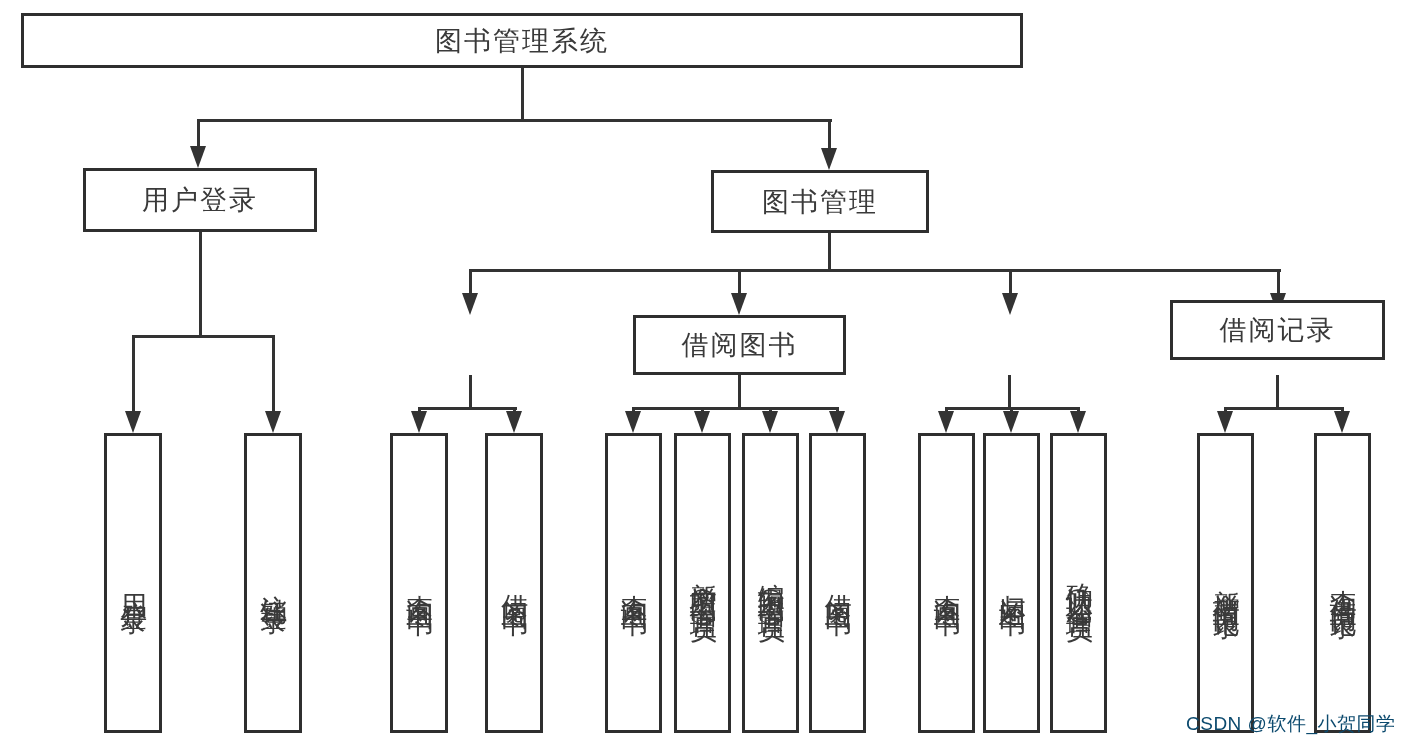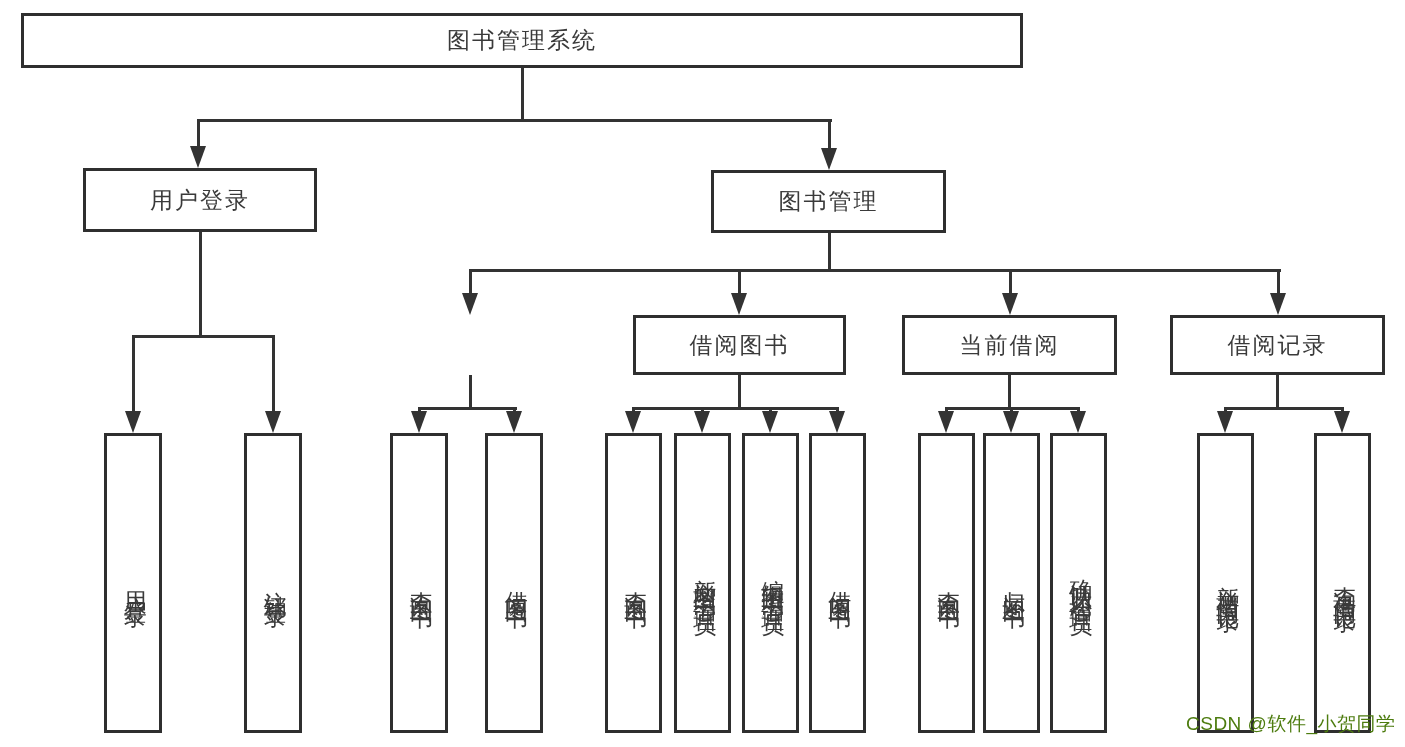--- a/index.html
+++ b/index.html
@@ -4,36 +4,36 @@
 <style>
   html,body { margin:0; padding:0; background:#ffffff; }
   .stage {
     position:relative; width:1405px; height:747px; background:#ffffff;
     font-family:"Liberation Sans","DejaVu Sans",sans-serif; overflow:hidden;
   }
   .box {
     position:absolute; box-sizing:border-box;
     border:3px solid #2f2f2f; background:#ffffff;
     display:flex; align-items:center; justify-content:center;
-    color:#3a3a3a; font-size:23px; letter-spacing:2px;font-family:Liberation Mono, monospace;
+    color:#3a3a3a; font-size:27px; letter-spacing:2px;
   }
   .box.v span {
     writing-mode:vertical-rl; text-orientation:mixed;
     letter-spacing:5px; line-height:1.1; display:block;
   }
   .hline { position:absolute; height:3px; background:#333333; }
   .vline { position:absolute; width:3px;  background:#333333; }
   .arr {
     position:absolute; width:0; height:0;
     border-left:8px solid transparent; border-right:8px solid transparent;
     border-top:22px solid #333333;
   }
   .watermark {
     position:absolute; left:1186px; top:711px;
-    color:#4d7c0f; font-size:19px; letter-spacing:0.5px; white-space:nowrap;
+    color:#0c4a6e; font-size:19px; letter-spacing:0.5px; white-space:nowrap;
   }
 </style>
 </head>
 <body>
 
 <div class="stage">
 
   <div class="box" style="left:21px;top:13px;width:1002px;height:55px;">
     <span>图书管理系统</span>
   </div>
@@ -41,21 +41,21 @@
   <div class="vline" style="left:521px;top:68px;height:54px;"></div>
   <div class="hline" style="left:197px;top:119px;width:635px;"></div>
   <div class="vline" style="left:197px;top:119px;height:29px;"></div>
   <div class="arr" style="left:190px;top:146px;"></div>
   <div class="vline" style="left:828px;top:119px;height:31px;"></div>
   <div class="arr" style="left:821px;top:148px;"></div>
 
   <div class="box" style="left:83px;top:168px;width:234px;height:64px;">
     <span>用户登录</span>
   </div>
-  <div class="box" style="left:711px;top:170px;width:235px;height:63px;">
+  <div class="box" style="left:711px;top:170px;width:218px;height:63px;">
     <span>图书管理</span>
   </div>
 
   <div class="vline" style="left:199px;top:232px;height:106px;"></div>
   <div class="hline" style="left:132px;top:335px;width:143px;"></div>
   <div class="vline" style="left:132px;top:335px;height:78px;"></div>
   <div class="arr" style="left:125px;top:411px;"></div>
   <div class="vline" style="left:272px;top:335px;height:78px;"></div>
   <div class="arr" style="left:265px;top:411px;"></div>
 
@@ -66,24 +66,21 @@
   <div class="vline" style="left:738px;top:269px;height:26px;"></div>
   <div class="arr" style="left:731px;top:293px;"></div>
   <div class="vline" style="left:1009px;top:269px;height:26px;"></div>
   <div class="arr" style="left:1002px;top:293px;"></div>
   <div class="vline" style="left:1277px;top:269px;height:26px;"></div>
   <div class="arr" style="left:1270px;top:293px;"></div>
 
   <div class="box" style="left:633px;top:315px;width:213px;height:60px;">
     <span>借阅图书</span>
   </div>
-  <div class="box" style="left:902px;top:315px;width:215px;height:60px;">
-    <span>当前借阅</span>
-  </div>
-  <div class="box" style="left:1170px;top:315px;width:215px;height:60px;">
+  <div class="box" style="left:1170px;top:300px;width:215px;height:60px;">
     <span>借阅记录</span>
   </div>
 
   <div class="vline" style="left:469px;top:375px;height:35px;"></div>
   <div class="hline" style="left:418px;top:407px;width:99px;"></div>
   <div class="vline" style="left:418px;top:407px;height:8px;"></div>
   <div class="arr" style="left:411px;top:411px;"></div>
   <div class="vline" style="left:513px;top:407px;height:8px;"></div>
   <div class="arr" style="left:506px;top:411px;"></div>
 

